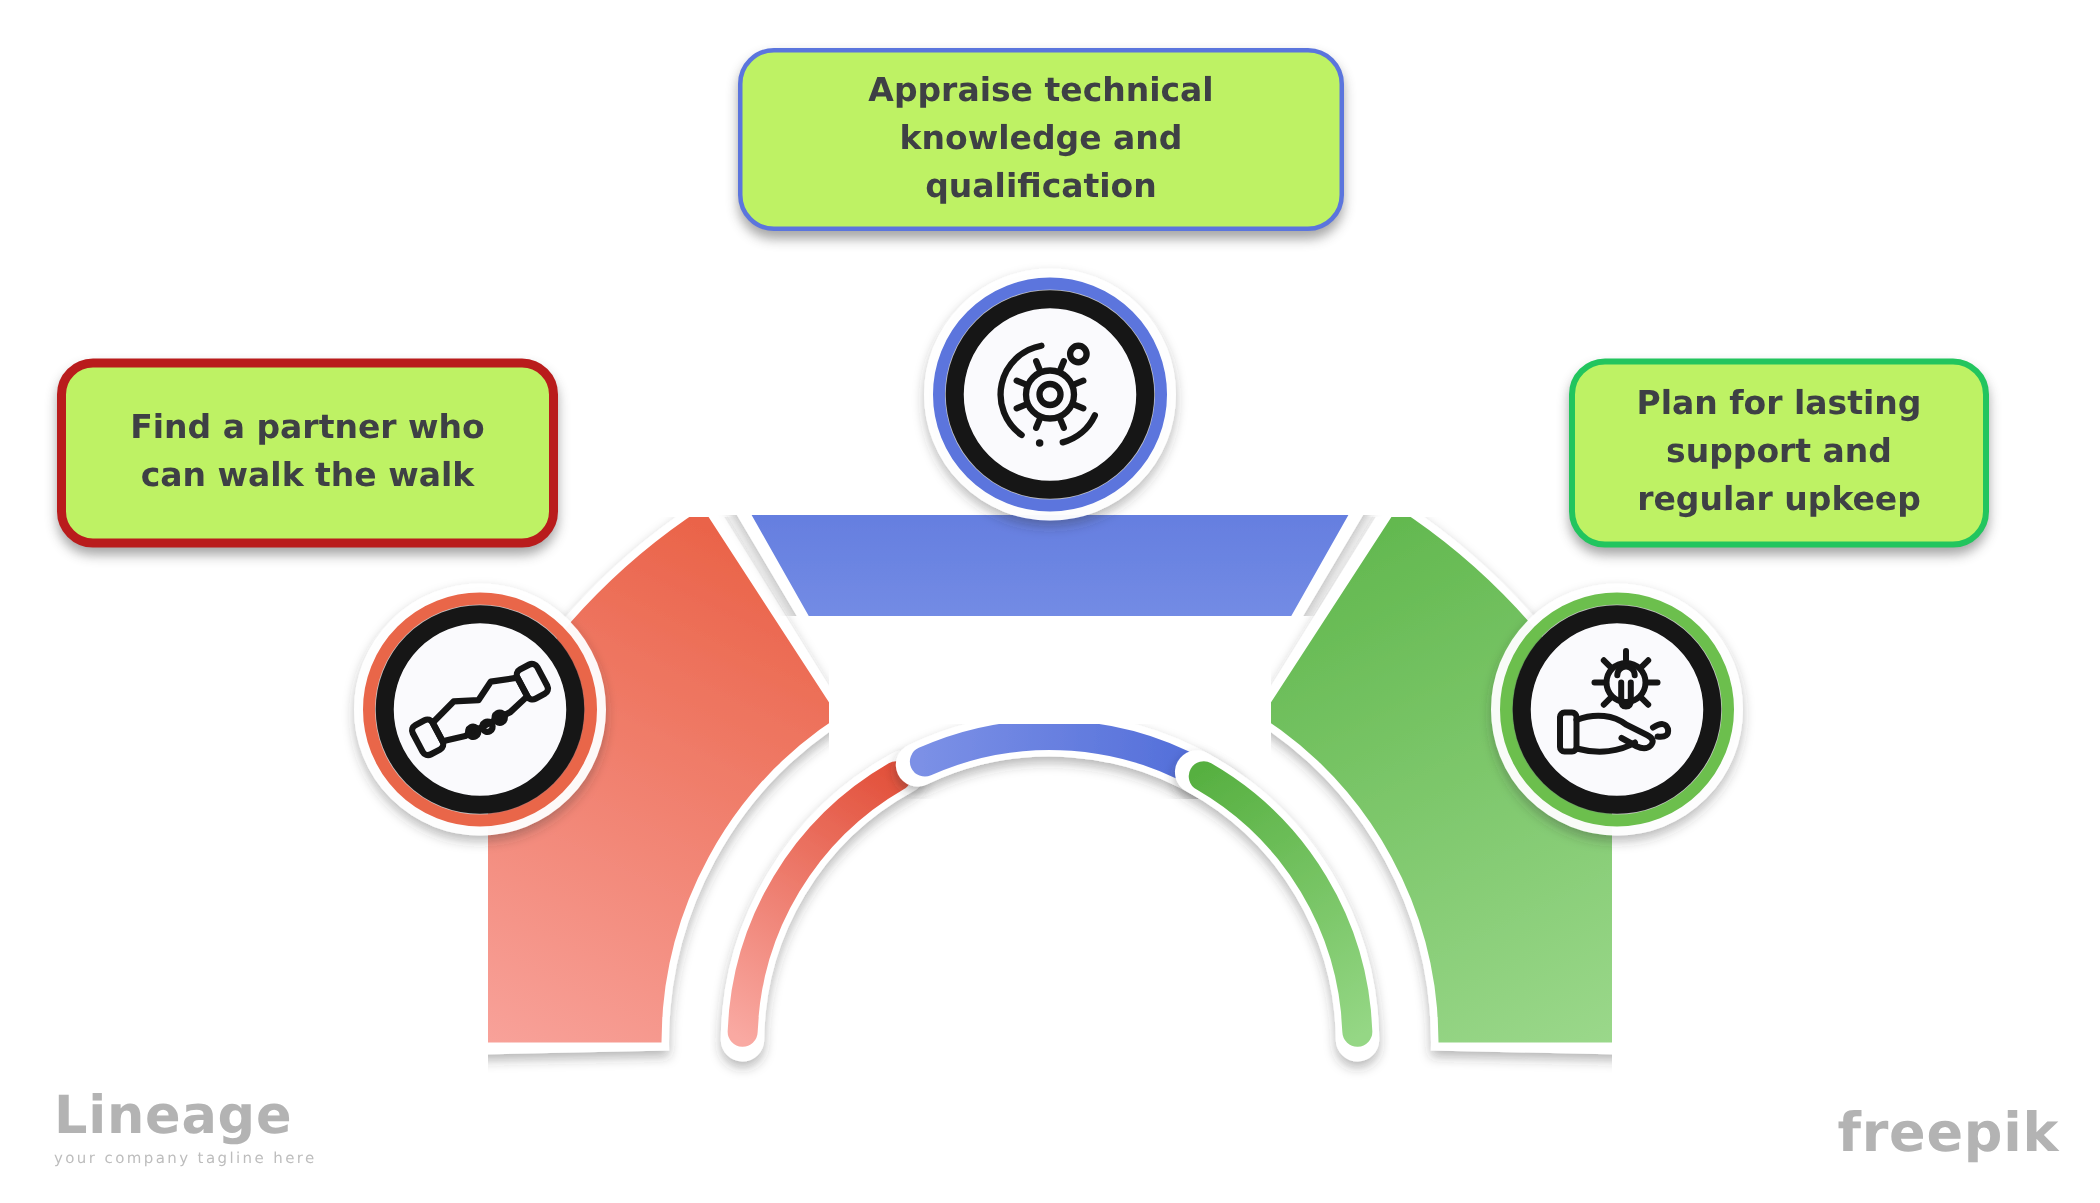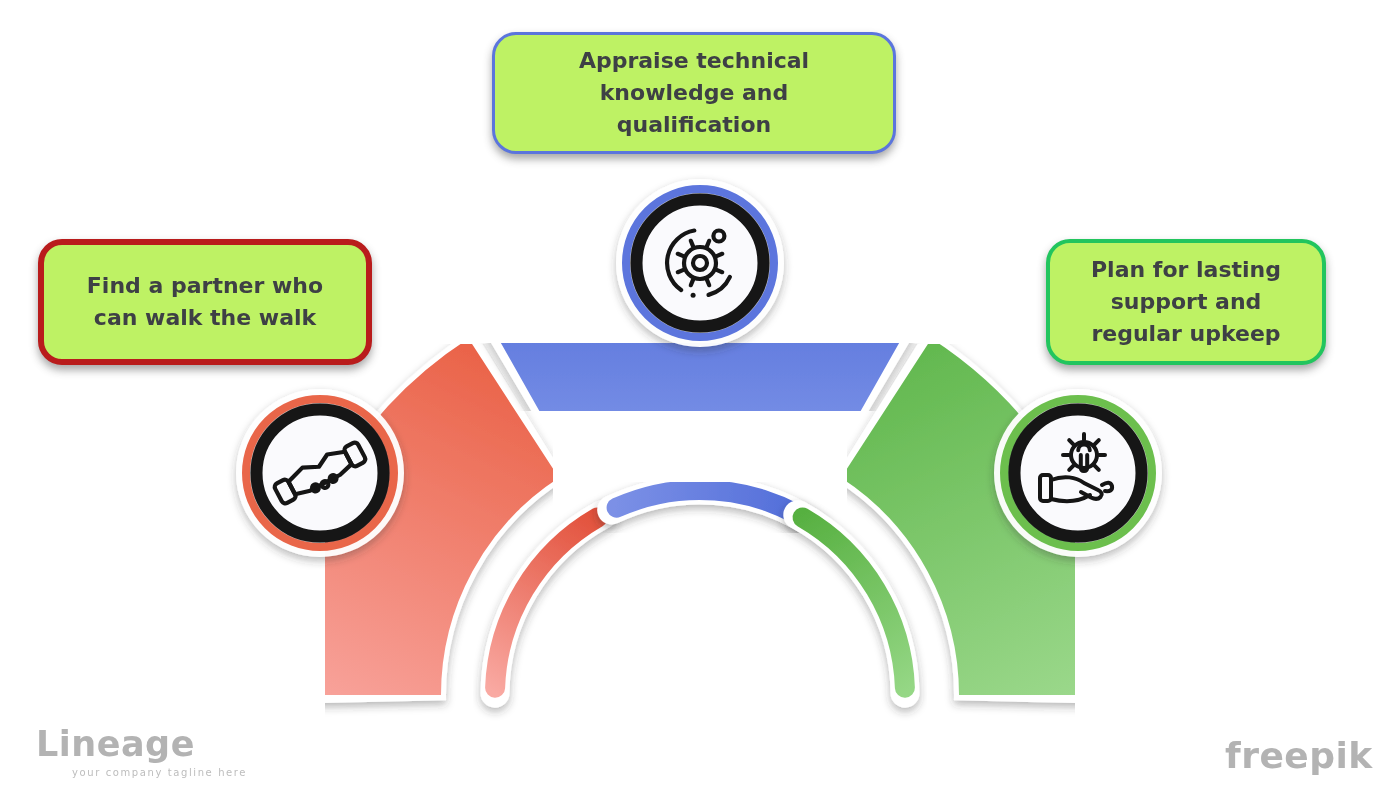--- a/index.html
+++ b/index.html
@@ -14,21 +14,21 @@
     font-size:22px;font-weight:600;color:#3e4045;line-height:1.45;
     padding:0 40px;box-sizing:border-box;
     box-shadow:0 5px 8px rgba(45,45,45,.42);
   }
   .card-top{left:492px;top:32px;width:404px;height:122px;border:3px solid #5b75dd;}
   .card-left{left:38px;top:239px;width:334px;height:126px;border:6px solid #b91c1c;}
   .card-right{left:1032px;top:239px;width:280px;height:126px;border:4px solid #22c55e;margin-left:14px;}
 
   .logo{position:absolute;left:36px;top:724px;color:#b3b3b3;}
   .logo-word{font-size:35px;font-weight:700;letter-spacing:.5px;color:#b3b3b3;}
-  .logo-tagline{font-size:10px;letter-spacing:1.6px;color:#bdbdbd;margin-top:3px;margin-left:36px;}
+  .logo-tagline{font-size:10px;letter-spacing:1.6px;color:#bdbdbd;margin-top:3px;}
   .credit{position:absolute;left:1225px;top:735px;font-size:36px;font-weight:700;color:#b3b3b3;letter-spacing:.5px;}
 </style>
 </head>
 <body>
 
 <div class="stage">
 
   <svg width="1400" height="802" viewBox="0 0 1400 802">
     <defs>
       <linearGradient id="gradRed" gradientUnits="userSpaceOnUse" x1="520" y1="310" x2="330" y2="700">

